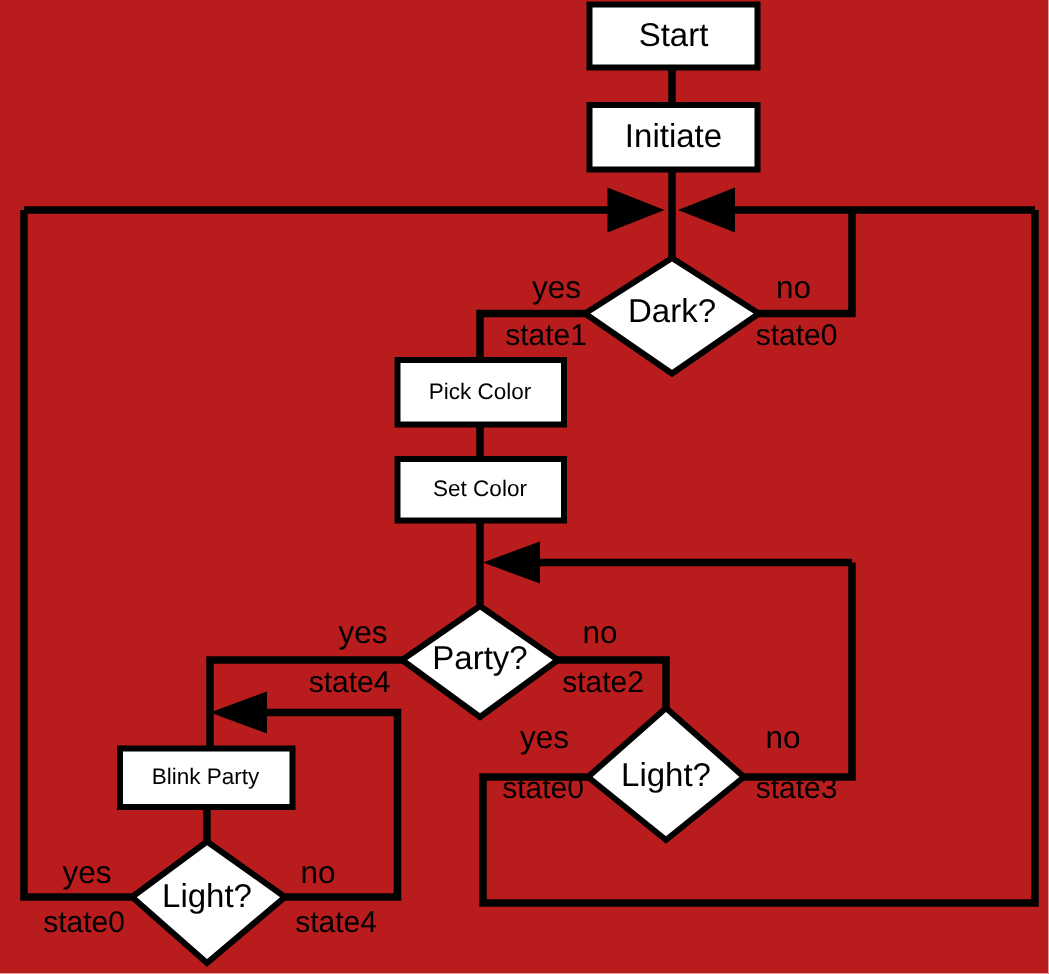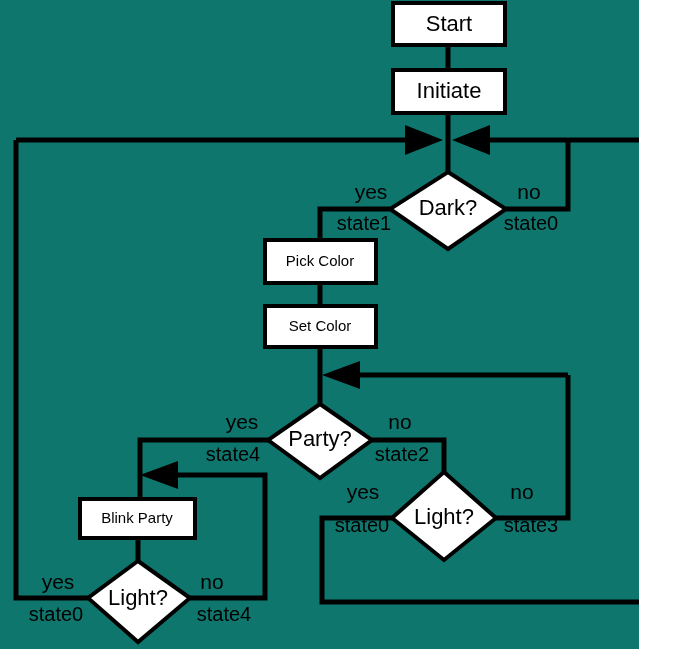--- a/index.html
+++ b/index.html
@@ -2,23 +2,23 @@
 <html><head>
 <meta charset="utf-8">
 <style>
   html, body {
     margin: 0;
     padding: 0;
     background: #ffffff;
   }
   #canvas {
     position: relative;
-    width: 639px;
+    width: 699px;
     height: 649px;
-    background: #0f766e;
+    background: #b91c1c;
     overflow: hidden;
   }
   svg#flow {
     display: block;
     width: 699px;
     height: 649px;
   }
   .node-box {
     fill: #ffffff;
     stroke: #000000;

